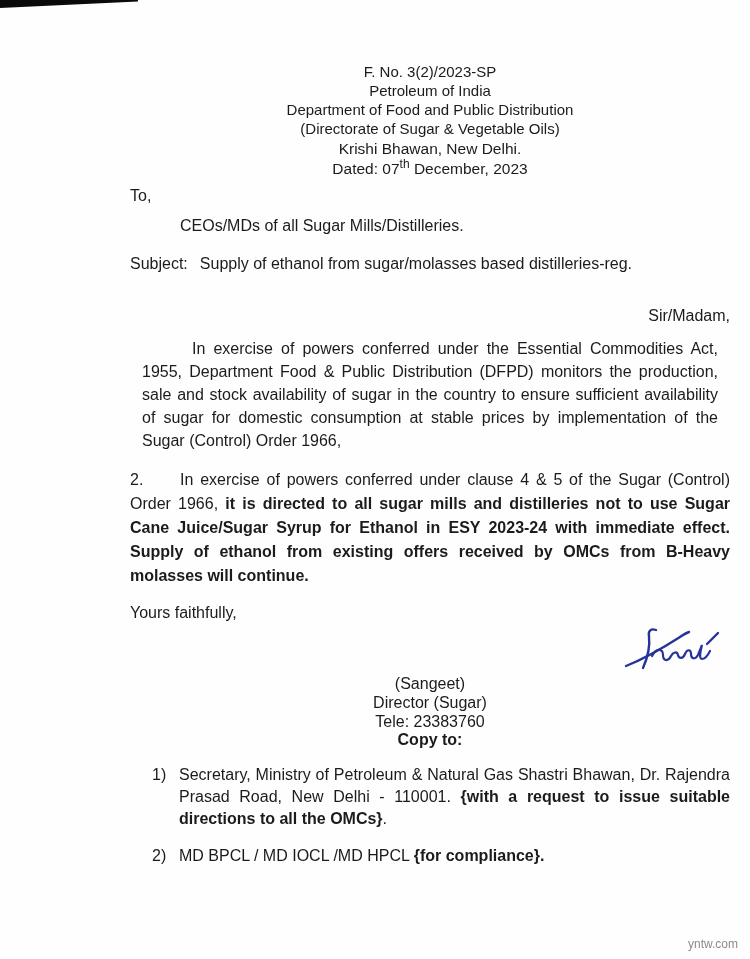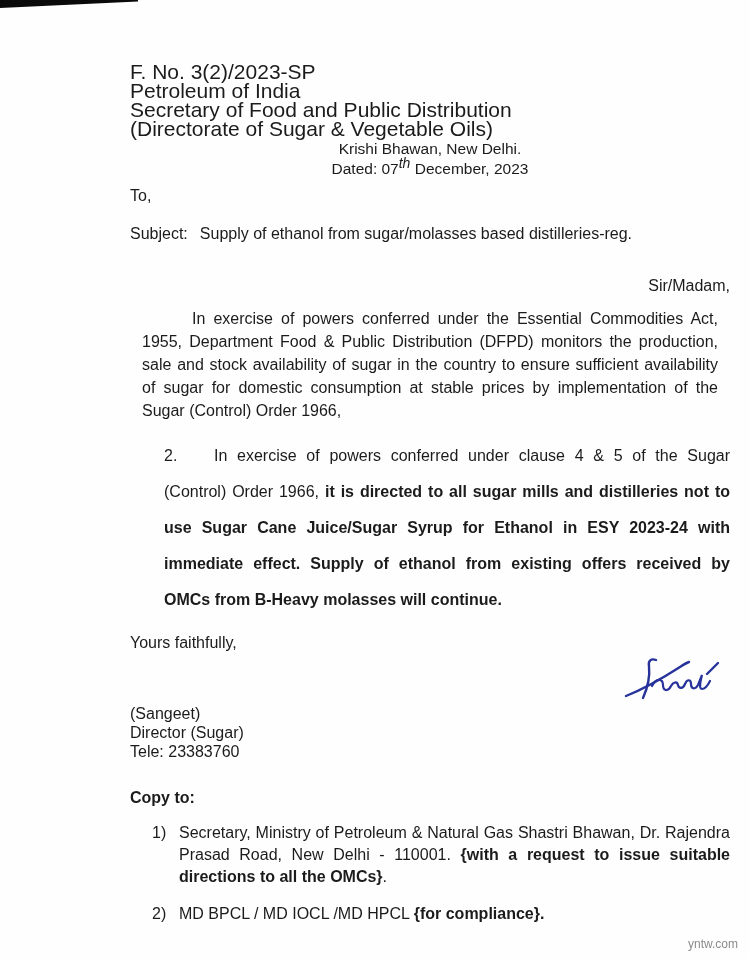--- a/index.html
+++ b/index.html
@@ -19,40 +19,40 @@
     position: absolute; top: 0; left: 0;
     width: 138px; height: 8px;
     background: #0a0a0a;
     clip-path: polygon(0 0, 100% 0, 100% 18%, 0 100%);
   }
   .content {
     position: absolute;
     top: 62px; left: 130px; right: 20px; 
     font-size: 16px;
   }
-  .header-center { text-align: left; font-size: 21px; line-height: 19px; }
+  .header-center { text-align: center; font-size: 15px; line-height: 19px; }
   .header-center div { white-space: nowrap; }
   .place-date { text-align: center; font-size: 15.5px; line-height: 20px; margin-top: 1px; }
-  .place-date sup { font-size: 14px; line-height: 0; font-style: italic; }
+  .place-date sup { font-size: 12px; line-height: 0; }
   .to-line { margin-top: 8px; }
   .addressee { margin-top: 12px; margin-left: 50px; }
   .subject-line { margin-top: 20px; font-weight: normal; }
   .subject-line .subject-text { margin-left: 12px; }
   .greeting { margin-top: 34px; text-align: right; }
   .para1 {
     margin: 12px; text-align: justify; text-indent: 50px; line-height: 23px;
   }
   .para2 {
-    margin-top: 16px; text-align: justify; line-height: 36px; margin-left: 34px;
+    margin-top: 16px; text-align: justify; line-height: 24px;
   }
   .para2 .para-number { display: inline-block; width: 50px; text-indent: 0; }
   .closing { margin-top: 10px; text-align: left; }
   .signature-wrap { text-align: right; height: 50px; margin-top: 2px; padding-right: 6px; }
-  .sign-block { text-align: left; line-height: 19px; }
-  .copy-heading { margin-top: 28px; font-weight: bold; }
+  .sign-block { text-align: center; line-height: 19px; }
+  .copy-heading { font-weight: bold; text-align: center; }
   .copy-item { display: flex; margin-left: 22px; margin-top: 15px; line-height: 22px; }
   .copy-num { width: 27px; flex: none; }
   .copy-text { flex: 1; text-align: justify; }
   .watermark {
     position: absolute; right: 12px; bottom: 8px;
     color: #8b8b8b; font-size: 12px;
   }
   b { font-weight: bold; }
 </style>
 </head>
@@ -60,31 +60,32 @@
 
 <div class="page">
 
   <div class="scan-artifact"></div>
 
   <div class="content">
 
     <div class="header-center">
       <div>F. No. 3(2)/2023-SP</div>
       <div>Petroleum of India</div>
-      <div>Secretary of Food and Public Distribution</div>
+      <div>Department of Food and Public Distribution</div>
       <div>(Directorate of Sugar &amp; Vegetable Oils)</div>
     </div>
 
     <div class="place-date">
       <div>Krishi Bhawan, New Delhi.</div>
       <div><span>Dated: 07</span><sup>th</sup><span> December, 2023</span></div>
     </div>
 
     <div class="to-line">To,</div>
 
+    <div class="addressee">CEOs/MDs of all Sugar Mills/Distilleries.</div>
 
     <div class="subject-line">
       <span>Subject:</span><span class="subject-text">Supply of ethanol from sugar/molasses based distilleries-reg.</span>
     </div>
 
     <div class="greeting">Sir/Madam,</div>
 
     <p class="para1">In exercise of powers conferred under the Essential Commodities Act, 1955, Department Food &amp; Public Distribution (DFPD) monitors the production, sale and stock availability of sugar in the country to ensure sufficient availability of sugar for domestic consumption at stable prices by implementation of the Sugar (Control) Order 1966,</p>
 
     <p class="para2">

